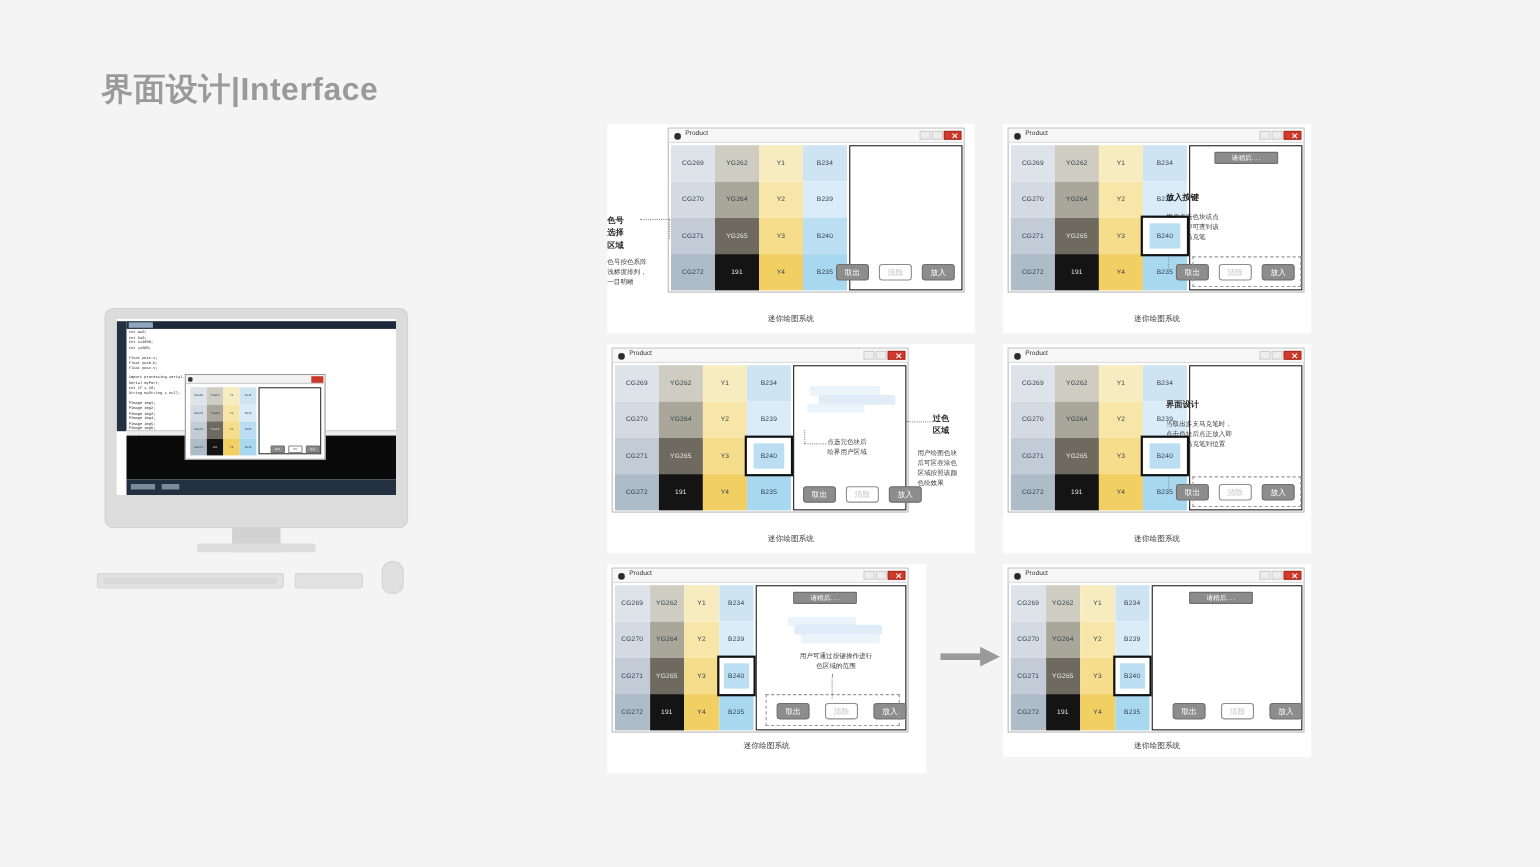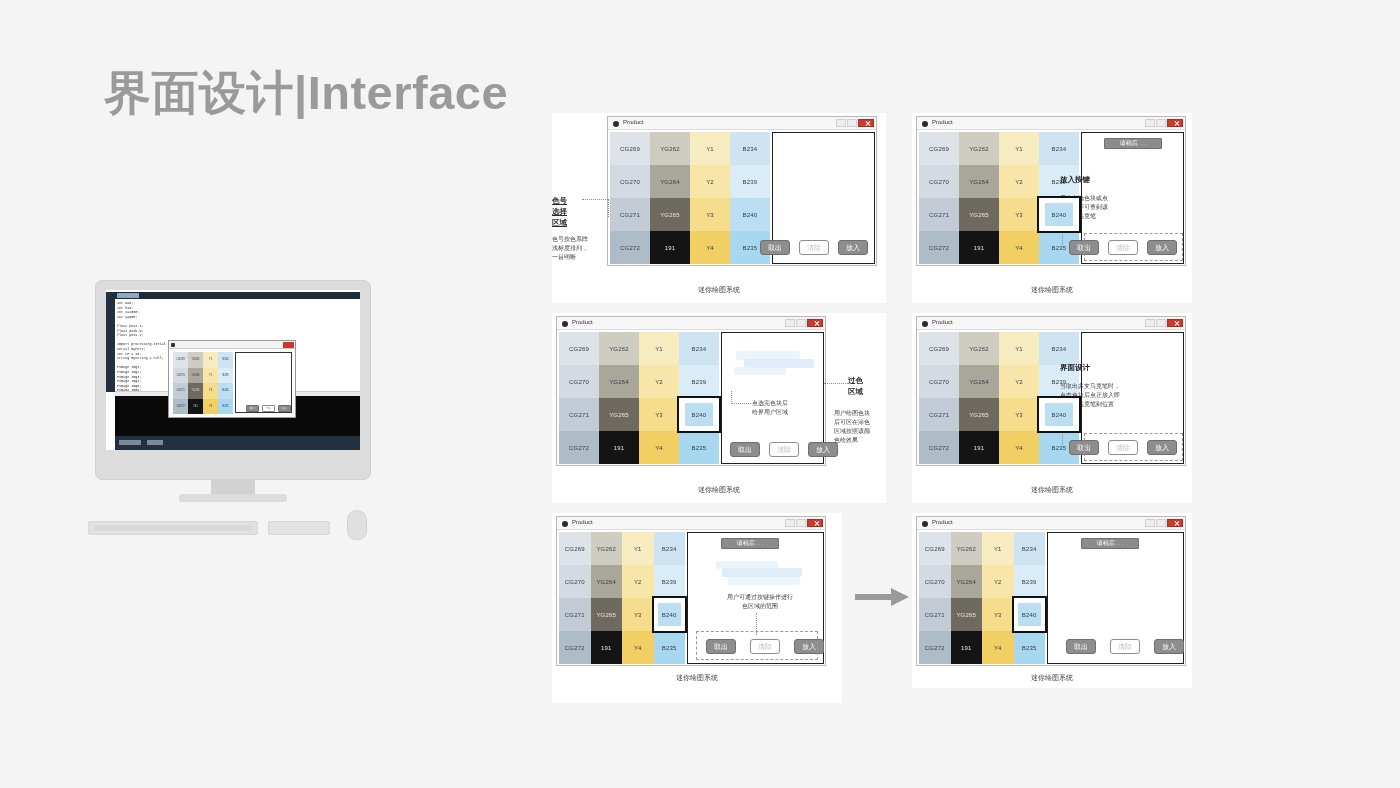--- a/index.html
+++ b/index.html
@@ -6,22 +6,22 @@
   html, body { margin:0; padding:0; }
   body {
     width:1400px; height:788px;
     background:#f4f4f4;
     font-family:"Liberation Sans","DejaVu Sans",sans-serif;
     position:relative; overflow:hidden;
   }
 
   
   .page-title{
-    position:absolute; left:104px; top:62px;
-    font-size:47px; font-weight:bold; color:#9a9a9a;
+    position:absolute; left:92px; top:62px;
+    font-size:29px; font-weight:bold; color:#9a9a9a;
     letter-spacing:.5px; white-space:nowrap;
   }
 
   
   .monitor-wrap{ position:absolute; left:95px; top:280px; width:285px; height:230px; }
   .monitor-body{
     position:absolute; left:0; top:0; width:276px; height:200px;
     background:#dcdcdc; border-radius:8px;
     box-shadow:inset 0 0 0 1px #d2d2d2;
   }
@@ -354,21 +354,21 @@
         </div>
       </div>
     <div class="canvas" style="left:164px; top:15px; width:103px; height:132px;">
       <div class="btnrow" style="right:6px; bottom:8px; gap:9px;">
         <div class="btn">取出</div>
         <div class="btn ghost">清除</div>
         <div class="btn">放入</div>
       </div>
     </div>
   </div>
-  <div class="note big" style="left:0px; top:82px; width:44px; white-space:pre-line;text-decoration:underline;">色号
+  <div class="note big" style="left:0px; top:82px; width:44px; white-space:pre-line;">色号
 选择
 区域</div>
   <div class="note" style="left:0px; top:122px; width:48px; white-space:pre-line;">色号按色系阵
 浅标度排列，
 一目明晰</div>
   <div class="leader h" style="left:30px; top:86px; width:26px;"></div>
   <div class="leader v" style="left:56px; top:86px; height:18px;"></div>
   <div class="caption" style="left:0; top:172px;">迷你绘图系统</div>
 </div>
 

